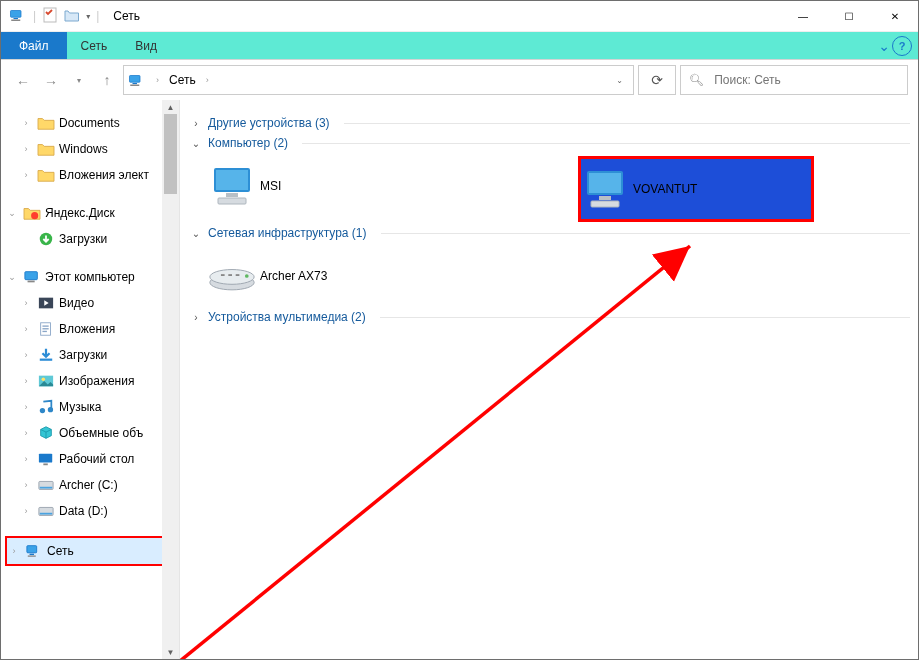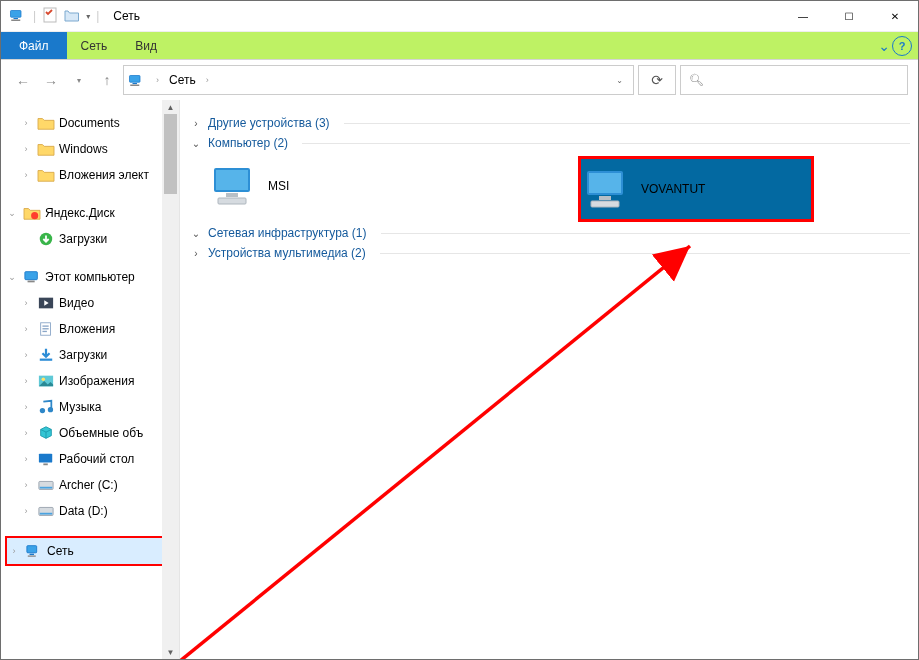--- a/index.html
+++ b/index.html
@@ -4,21 +4,21 @@
 <style>
 html,body{margin:0;padding:0;font-family:"Segoe UI",Tahoma,sans-serif;font-size:12px;color:#000;background:#fff;overflow:hidden}
 .window{width:919px;height:660px;position:relative;border:1px solid #6e6e6e;box-sizing:border-box;display:flex;flex-direction:column}
 
 .titlebar{height:30px;display:flex;align-items:center;background:#fff;border-bottom:1px solid #eee}
 .titlebar .left{display:flex;align-items:center;gap:4px;padding-left:6px}
 .titlebar .title{margin-left:8px;font-size:12px}
 .titlebar .controls{margin-left:auto;display:flex}
 .titlebar .controls div{width:46px;height:30px;display:flex;align-items:center;justify-content:center;font-size:10px;font-family:"Segoe MDL2 Assets",sans-serif}
 
-.ribbon{height:27px;display:flex;align-items:stretch;background:#bef264;border-bottom:1px solid #d4d4d4}
+.ribbon{height:27px;display:flex;align-items:stretch;background:#5eead4;border-bottom:1px solid #d4d4d4}
 .ribbon .file{background:#1a79cb;color:#fff;padding:0 18px;display:flex;align-items:center;font-size:12px}
 .ribbon .tab{padding:0 14px;display:flex;align-items:center;font-size:12px;color:#333}
 .ribbon .chev-area{margin-left:auto;display:flex;align-items:center;gap:2px;padding-right:6px;color:#1a79cb;font-size:11px}
 .ribbon .help{width:18px;height:18px;border-radius:50%;border:1px solid #1a79cb;display:flex;align-items:center;justify-content:center;color:#1a79cb;font-size:11px;font-weight:bold}
 
 .navbar{height:40px;display:flex;align-items:center;gap:4px;padding:8px 10px;box-sizing:border-box}
 .navbar .arrow{width:24px;height:24px;display:flex;align-items:center;justify-content:center;color:#888;font-size:14px}
 .addr{flex:1;height:28px;border:1px solid #ccc;display:flex;align-items:center;padding:0 4px;gap:6px}
 .addr .icon{display:flex;align-items:center}
 .addr .crumb{color:#000}
@@ -42,23 +42,23 @@
 .tree-item.indent1{padding-left:14px}
 .tree-item .label{font-size:12px}
 .tree-item.spacer{height:12px}
 .tree-item.sel{border:2px solid #ff0000;background:#d9edff}
 
 .content{flex:1;padding:12px 8px;overflow:hidden;position:relative}
 .group-header{display:flex;align-items:center;gap:6px;color:#155a9c;font-size:12px;margin:4px 0 6px 2px}
 .group-header .chev{color:#555;font-size:10px;width:12px;text-align:center}
 .group-header .line{flex:1;height:1px;background:#e6e6e6;margin-left:8px}
 .grid{display:flex;flex-wrap:wrap;margin-left:20px}
-.itm{width:300px;height:60px;display:flex;align-items:center;gap:12px}
+.itm{width:300px;height:60px;display:flex;align-items:center;gap:4px}
 .itm .name{font-size:12px}
-.itm.highlight{border:3px solid #ff0000;background:#0369a1;width:230px;margin-left:70px}
+.itm.highlight{border:3px solid #ff0000;background:#1d4ed8;width:230px;margin-left:70px}
 .pc-ico{width:48px;height:40px;display:flex;align-items:center;justify-content:center}
 .router-ico{width:48px;height:32px;display:flex;align-items:center;justify-content:center}
 .qatb{display:flex;align-items:center;gap:2px}
 .qatb span{padding:0 2px}
 
 .annot{position:absolute;pointer-events:none;z-index:50}
 </style>
 </head>
 <body>
 
@@ -122,20 +122,21 @@
           </svg>
       </span>
       <span class="sep">›</span>
       <span class="crumb">Сеть</span>
       <span class="sep">›</span>
       <span class="drop">⌄</span>
     </div>
     <div class="refresh">⟳</div>
     <div class="search">
       <span style="color:#888">🔍︎</span>
+      <input placeholder="Поиск: Сеть" style="">
     </div>
   </div>
 
   <div class="body">
 
     <div class="sidebar">
       <div class="scrollbar">
         <div class="arr up">▲</div>
         <div class="thumb"></div>
         <div class="arr down">▼</div>
@@ -351,20 +352,35 @@
               </svg>
             </span>
             <span class="name">VOVANTUT</span>
           </div>
         </div>
         <div class="group-header">
           <span class="chev">⌄</span>
           <span>Сетевая инфраструктура (1)</span>
           <span class="line"></span>
         </div>
+        <div class="grid">
+          <div class="itm">
+            <span class="router-ico">
+              <svg width="52" height="34" viewBox="0 0 52 34">
+                <ellipse cx="26" cy="24" rx="24" ry="8" fill="#d6dbe0" stroke="#9aa3ad"></ellipse>
+                <ellipse cx="26" cy="18" rx="24" ry="8" fill="#e7ecef" stroke="#9aa3ad"></ellipse>
+                <rect x="14" y="15" width="4" height="2" fill="#888"></rect>
+                <rect x="22" y="15" width="4" height="2" fill="#888"></rect>
+                <rect x="30" y="15" width="4" height="2" fill="#888"></rect>
+                <circle cx="42" cy="17" r="2" fill="#5fb862"></circle>
+              </svg>
+            </span>
+            <span class="name">Archer AX73</span>
+          </div>
+        </div>
         <div class="group-header">
           <span class="chev">›</span>
           <span>Устройства мультимедиа (2)</span>
           <span class="line"></span>
         </div>
       </div>
 
   </div>
 </div>
 

